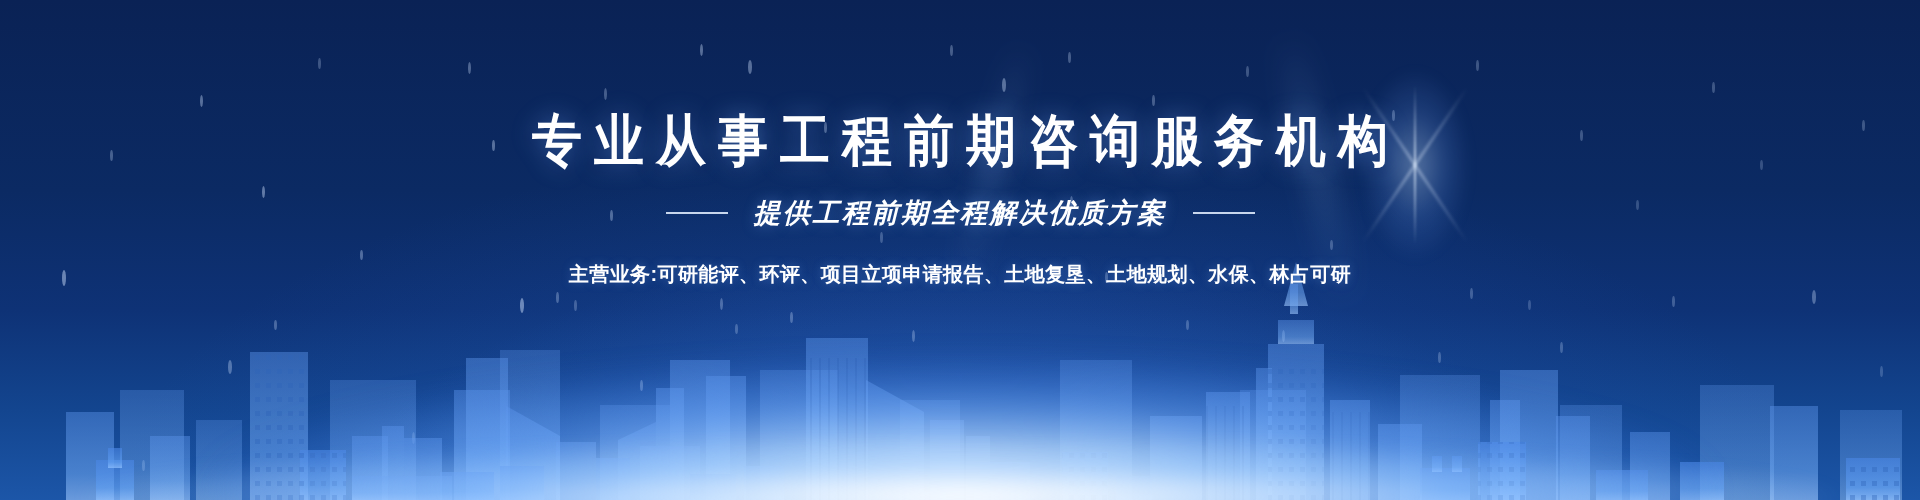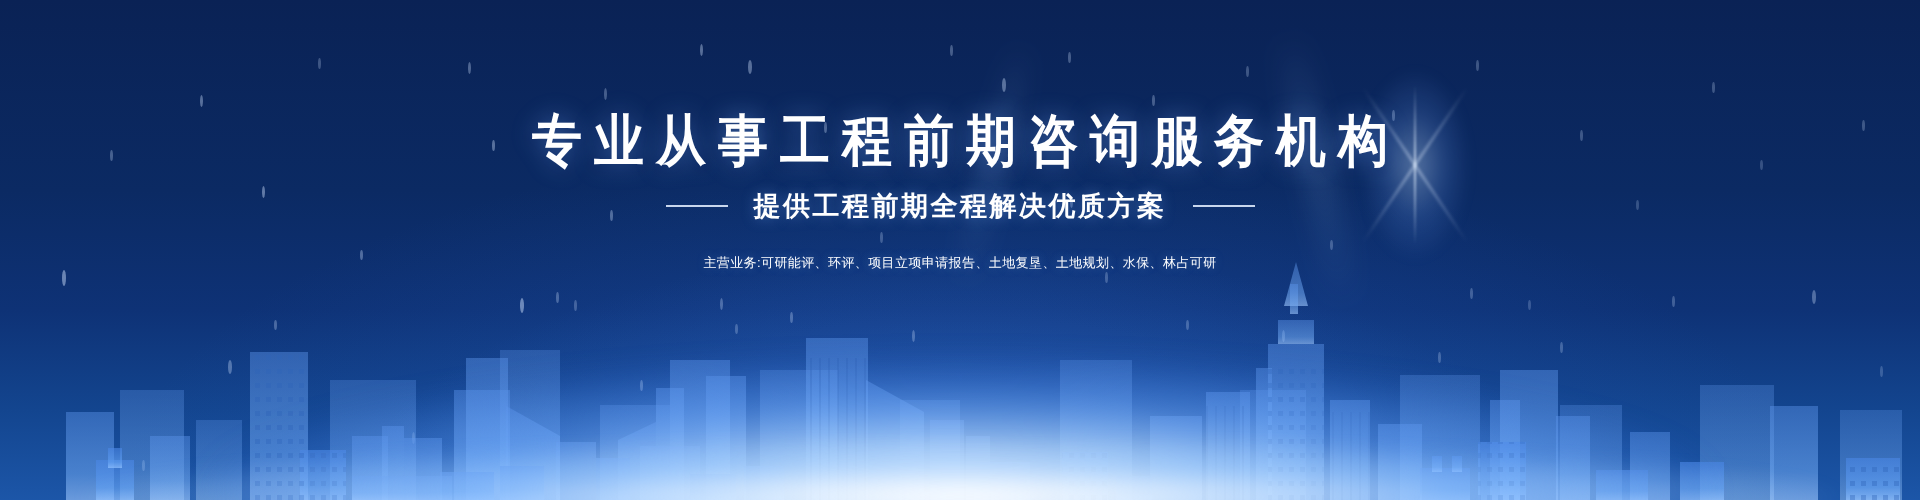--- a/index.html
+++ b/index.html
@@ -133,41 +133,42 @@
     white-space: nowrap;
     text-shadow: 0 0 22px rgba(120,175,255,0.45), 0 2px 10px rgba(10,30,80,0.55);
     transform: scaleY(1.12);
     transform-origin: center top;
   }
 
   #subrow {
     display: flex;
     align-items: center;
     gap: 26px;
-    margin-top: 21px;
+    margin-top: 28px;
+    font-style: italic;
   }
   .dash {
     display: block;
     width: 62px;
     height: 2px;
     background: rgba(226,238,255,0.88);
   }
   #subtitle {
     font-size: 27px;
     font-weight: 700;
     color: #ffffff;
     letter-spacing: 2.5px;
     white-space: nowrap;
     text-shadow: 0 0 14px rgba(120,175,255,0.4);
   }
 
   #services {
     margin-top: 30px;
-    font-size: 13px;
-    font-weight: 400;
+    font-size: 20px;
+    font-weight: 700;
     color: #ffffff;
     letter-spacing: 0.4px;
     white-space: nowrap;
     text-shadow: 0 0 10px rgba(120,175,255,0.35);
   }
 </style>
 </head>
 <body>
 
 <div id="banner">

